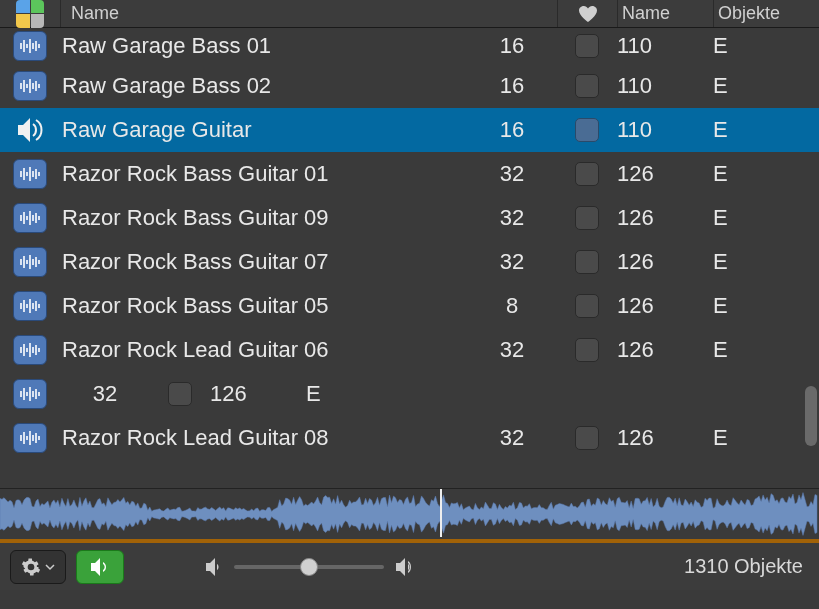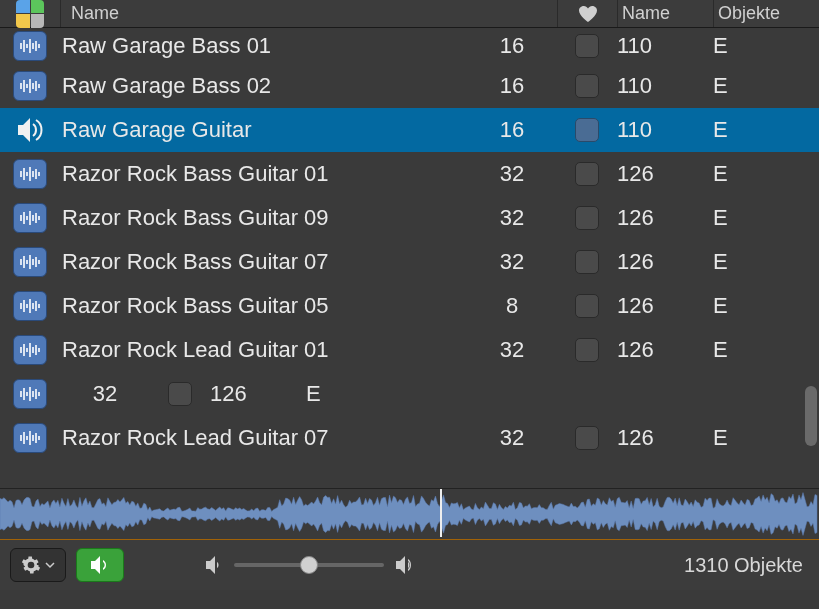--- a/index.html
+++ b/index.html
@@ -102,21 +102,21 @@
     position:absolute; top:0; bottom:0; width:2px; background:#eee;
     left: 440px;
   }
   .footer {
     height: 52px;
     background: #3c3c3c;
     display:flex;
     align-items:center;
     padding: 0 10px;
     gap: 10px;
-    border-top: 2px solid #a16207;
+    border-top: 5px solid #a16207;
   }
   .gearbtn {
     width: 56px; height: 34px;
     background: #333;
     border: 1px solid #1a1a1a;
     border-radius: 6px;
     display:flex; align-items:center; justify-content:center;
     gap:4px;
     color:#ccc;
   }
@@ -360,70 +360,70 @@
               <line x1="6" y1="3" x2="6" y2="15"></line>
               <line x1="9" y1="7" x2="9" y2="11"></line>
               <line x1="12" y1="2" x2="12" y2="16"></line>
               <line x1="15" y1="6" x2="15" y2="12"></line>
               <line x1="18" y1="4" x2="18" y2="14"></line>
               <line x1="21" y1="7" x2="21" y2="11"></line>
             </g>
           </svg>
         </div>
       </div>
-      <div class="namecell">Razor Rock Lead Guitar 01</div>
-      <div class="beatscell">32</div>
-      <div class="favcell">
-        <div class="chk"></div>
-      </div>
-      <div class="tempocell">126</div>
-      <div class="keycell">E</div>
-      <div class="scrollgap"></div>
-    </div>
-    <div class="row">
-      <div class="iconcell">
-        <div class="audio-icon">
-          <svg width="24" height="18" viewBox="0 0 24 18">
-            <g stroke="#fff" stroke-width="1.6">
-              <line x1="3" y1="6" x2="3" y2="12"></line>
-              <line x1="6" y1="3" x2="6" y2="15"></line>
-              <line x1="9" y1="7" x2="9" y2="11"></line>
-              <line x1="12" y1="2" x2="12" y2="16"></line>
-              <line x1="15" y1="6" x2="15" y2="12"></line>
-              <line x1="18" y1="4" x2="18" y2="14"></line>
-              <line x1="21" y1="7" x2="21" y2="11"></line>
-            </g>
-          </svg>
-        </div>
-      </div>
-      <div class="beatscell">32</div>
-      <div class="favcell">
-        <div class="chk"></div>
-      </div>
-      <div class="tempocell">126</div>
-      <div class="keycell">E</div>
-      <div class="scrollgap"></div>
-    </div>
-    <div class="row">
-      <div class="iconcell">
-        <div class="audio-icon">
-          <svg width="24" height="18" viewBox="0 0 24 18">
-            <g stroke="#fff" stroke-width="1.6">
-              <line x1="3" y1="6" x2="3" y2="12"></line>
-              <line x1="6" y1="3" x2="6" y2="15"></line>
-              <line x1="9" y1="7" x2="9" y2="11"></line>
-              <line x1="12" y1="2" x2="12" y2="16"></line>
-              <line x1="15" y1="6" x2="15" y2="12"></line>
-              <line x1="18" y1="4" x2="18" y2="14"></line>
-              <line x1="21" y1="7" x2="21" y2="11"></line>
-            </g>
-          </svg>
-        </div>
-      </div>
-      <div class="namecell">Razor Rock Lead Guitar 07</div>
+      <div class="namecell">Razor Rock Lead Guitar 06</div>
+      <div class="beatscell">32</div>
+      <div class="favcell">
+        <div class="chk"></div>
+      </div>
+      <div class="tempocell">126</div>
+      <div class="keycell">E</div>
+      <div class="scrollgap"></div>
+    </div>
+    <div class="row">
+      <div class="iconcell">
+        <div class="audio-icon">
+          <svg width="24" height="18" viewBox="0 0 24 18">
+            <g stroke="#fff" stroke-width="1.6">
+              <line x1="3" y1="6" x2="3" y2="12"></line>
+              <line x1="6" y1="3" x2="6" y2="15"></line>
+              <line x1="9" y1="7" x2="9" y2="11"></line>
+              <line x1="12" y1="2" x2="12" y2="16"></line>
+              <line x1="15" y1="6" x2="15" y2="12"></line>
+              <line x1="18" y1="4" x2="18" y2="14"></line>
+              <line x1="21" y1="7" x2="21" y2="11"></line>
+            </g>
+          </svg>
+        </div>
+      </div>
+      <div class="beatscell">32</div>
+      <div class="favcell">
+        <div class="chk"></div>
+      </div>
+      <div class="tempocell">126</div>
+      <div class="keycell">E</div>
+      <div class="scrollgap"></div>
+    </div>
+    <div class="row">
+      <div class="iconcell">
+        <div class="audio-icon">
+          <svg width="24" height="18" viewBox="0 0 24 18">
+            <g stroke="#fff" stroke-width="1.6">
+              <line x1="3" y1="6" x2="3" y2="12"></line>
+              <line x1="6" y1="3" x2="6" y2="15"></line>
+              <line x1="9" y1="7" x2="9" y2="11"></line>
+              <line x1="12" y1="2" x2="12" y2="16"></line>
+              <line x1="15" y1="6" x2="15" y2="12"></line>
+              <line x1="18" y1="4" x2="18" y2="14"></line>
+              <line x1="21" y1="7" x2="21" y2="11"></line>
+            </g>
+          </svg>
+        </div>
+      </div>
+      <div class="namecell">Razor Rock Lead Guitar 08</div>
       <div class="beatscell">32</div>
       <div class="favcell">
         <div class="chk"></div>
       </div>
       <div class="tempocell">126</div>
       <div class="keycell">E</div>
       <div class="scrollgap"></div>
     </div>
   </div>
 

